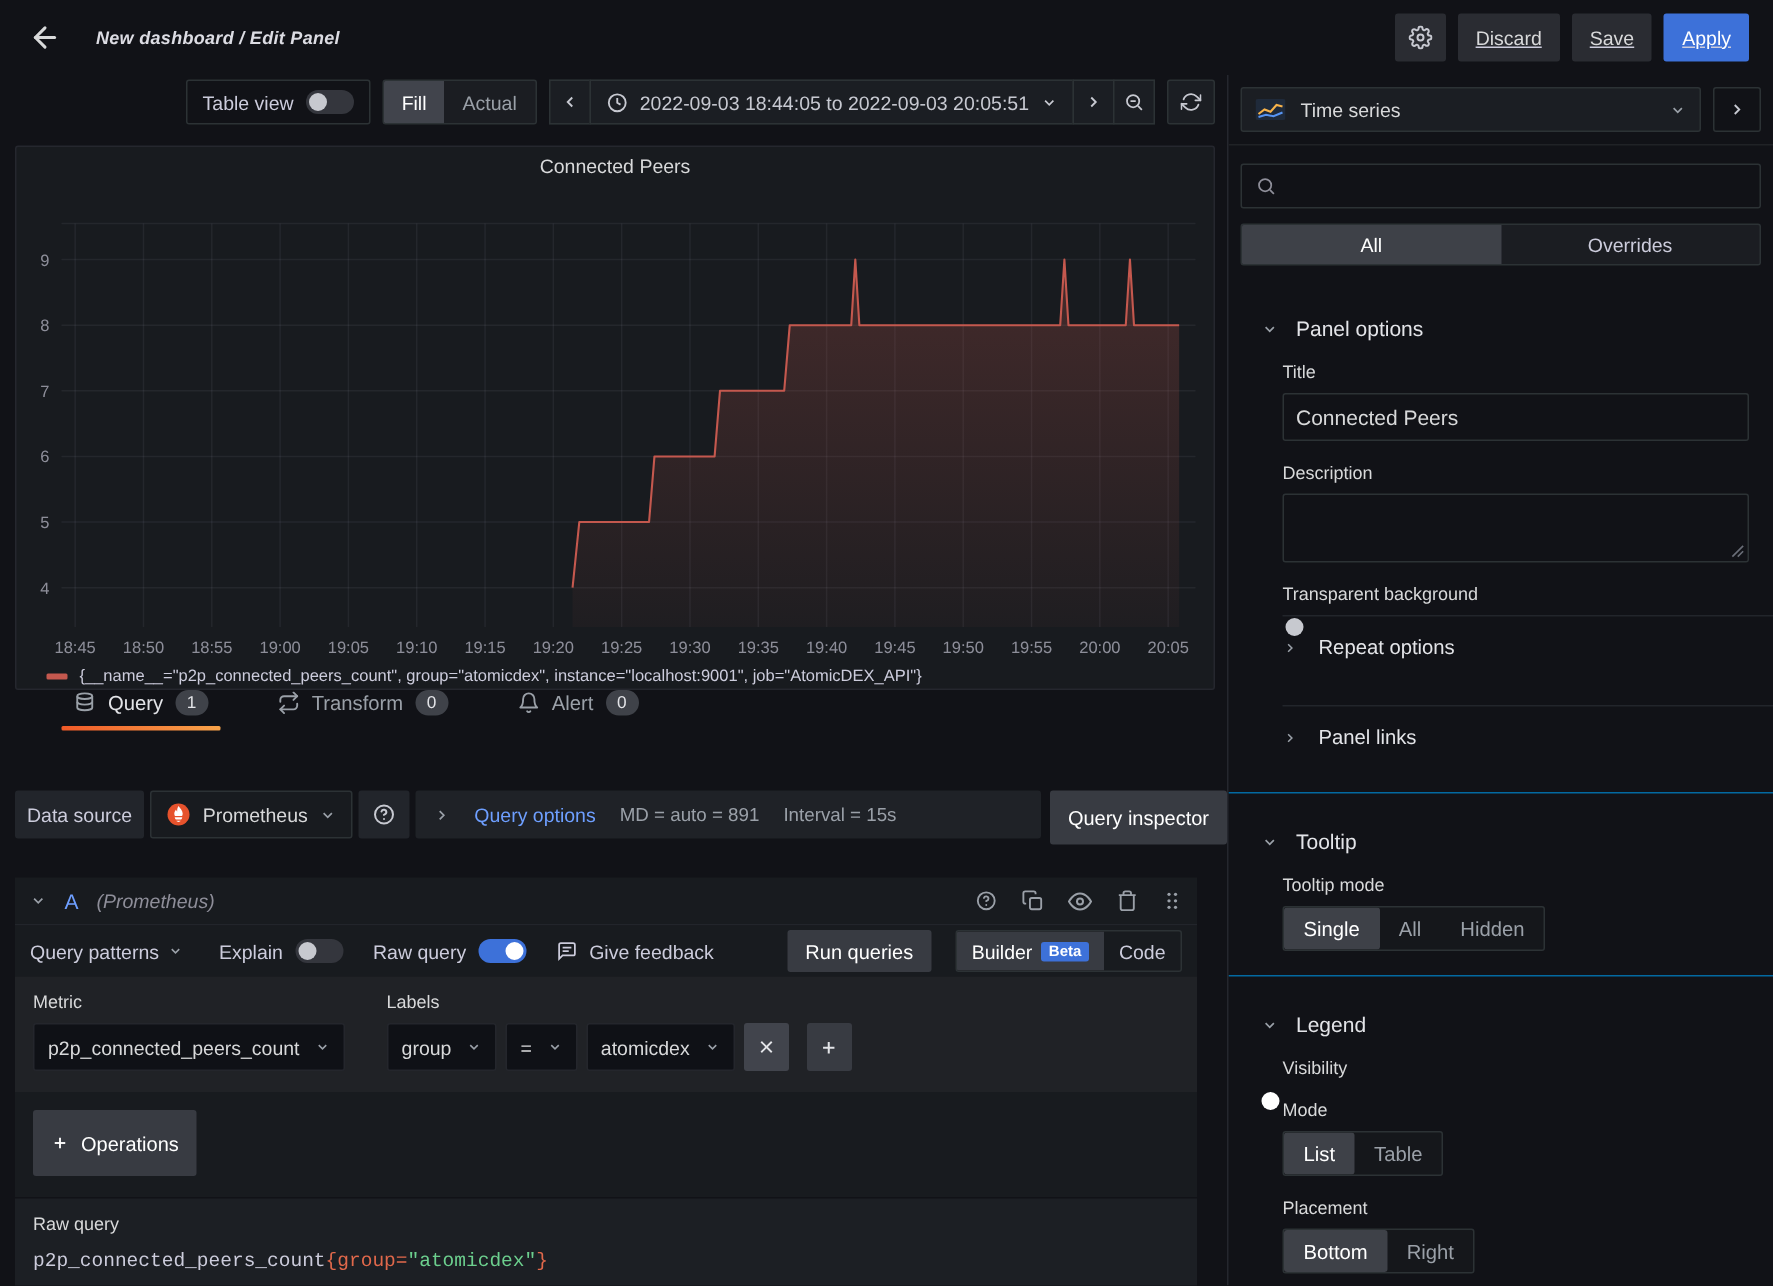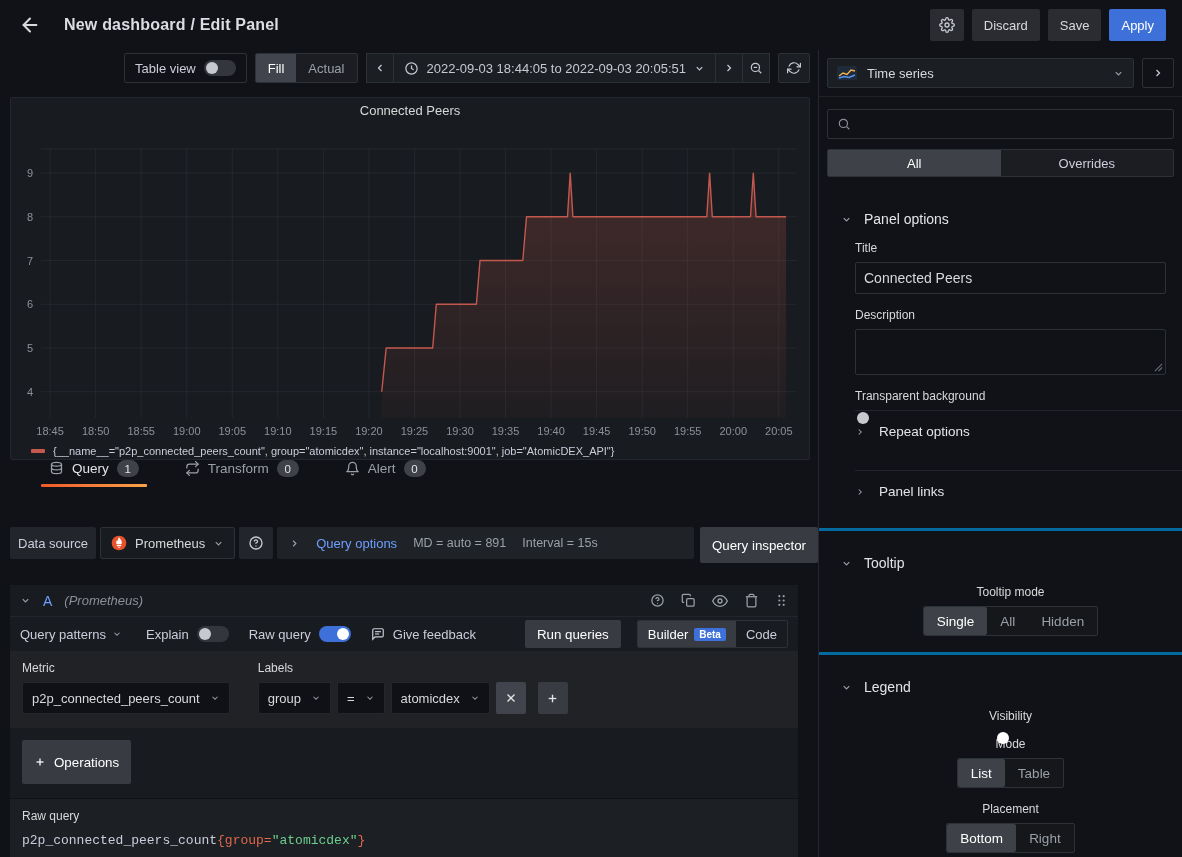--- a/index.html
+++ b/index.html
@@ -9,22 +9,22 @@
     font-family:"Liberation Sans", sans-serif; font-size:13px;
     position:relative;
   }
   .icon { display:inline-flex; align-items:center; justify-content:center; flex:none; }
   .icon svg { display:block; }
 
   
   .topbar { position:absolute; left:0; top:0; width:1182px; height:50px;
     display:flex; align-items:center; padding:0 16px; gap:20px; }
   .back-btn { width:28px; height:28px; color:#d8d9da; cursor:pointer; }
-  .page-title { font-size:16px; color:#dcdce3; letter-spacing:.2px; }
-  .topbar-right { margin-left:auto; display:flex; align-items:center; gap:8px; }
+  .page-title { font-size:12px; color:#dcdce3; letter-spacing:.2px;font-style:italic; }
+  .topbar-right { margin-left:auto; display:flex; align-items:center; gap:8px;text-decoration:underline; }
   .btn { height:32px; padding:0 12px; border-radius:2px; display:inline-flex;
     align-items:center; justify-content:center; gap:6px; font-size:13px; font-weight:500;
     color:#d8d9da; background:#2a2c32; border:none; cursor:pointer; }
   .btn.icon-only { width:34px; padding:0; color:#c7c9d1; }
   .btn.primary { background:#3d71d9; color:#fff; }
 
   
   .main { position:absolute; left:0; top:50px; width:818px; bottom:0; }
   .main-toolbar { height:40px; display:flex; justify-content:flex-end; align-items:center;
     gap:8px; padding:0 8px 4px 0; }
@@ -146,21 +146,21 @@
   .search-wrap input { flex:1; background:transparent; border:none; outline:none;
     color:#ccccdc; font-size:13.5px; font-family:inherit; }
   .search-wrap input::placeholder { color:#8e8e99; }
   .ov-tabs { margin:10px 8px 0; display:grid; grid-template-columns:1fr 1fr; height:28px;
     background:#1b1d22; border:1px solid #2c3235; border-radius:2px; overflow:hidden; }
   .ov-tabs .cell { display:flex; align-items:center; justify-content:center; color:#ccccdc;
     cursor:pointer; }
   .ov-tabs .cell.on { background:#3e4148; color:#fff; font-weight:500; }
 
   .side-section { padding:24px 0 16px; }
-  .side-section + .side-section { border-top:3px solid #0369a1;text-align:center; }
+  .side-section + .side-section { border-top:1px solid #0369a1; }
   .sec-head { display:flex; align-items:center; gap:12px; padding:0 8px 0 22px; cursor:pointer; }
   .sec-head .sec-title { font-weight:500; font-size:14px; color:#e3e4e8; }
   .sec-head .icon { color:#9aa0a8; }
   .sec-body { margin:0 16px 0 36px; }
   .f-lbl { font-size:12px; font-weight:500; color:#d8d9da; margin:14px 0 7px; }
   .txt-input { width:100%; height:32px; background:#111217; border:1px solid #2c3235;
     border-radius:2px; color:#d8d9da; font-size:14px; padding:0 8px; font-family:inherit; }
   .txt-area { position:relative; }
   .txt-area textarea { width:100%; height:46px; background:#111217; border:1px solid #2c3235;
     border-radius:2px; color:#d8d9da; font-size:14px; padding:6px 8px; resize:none;

